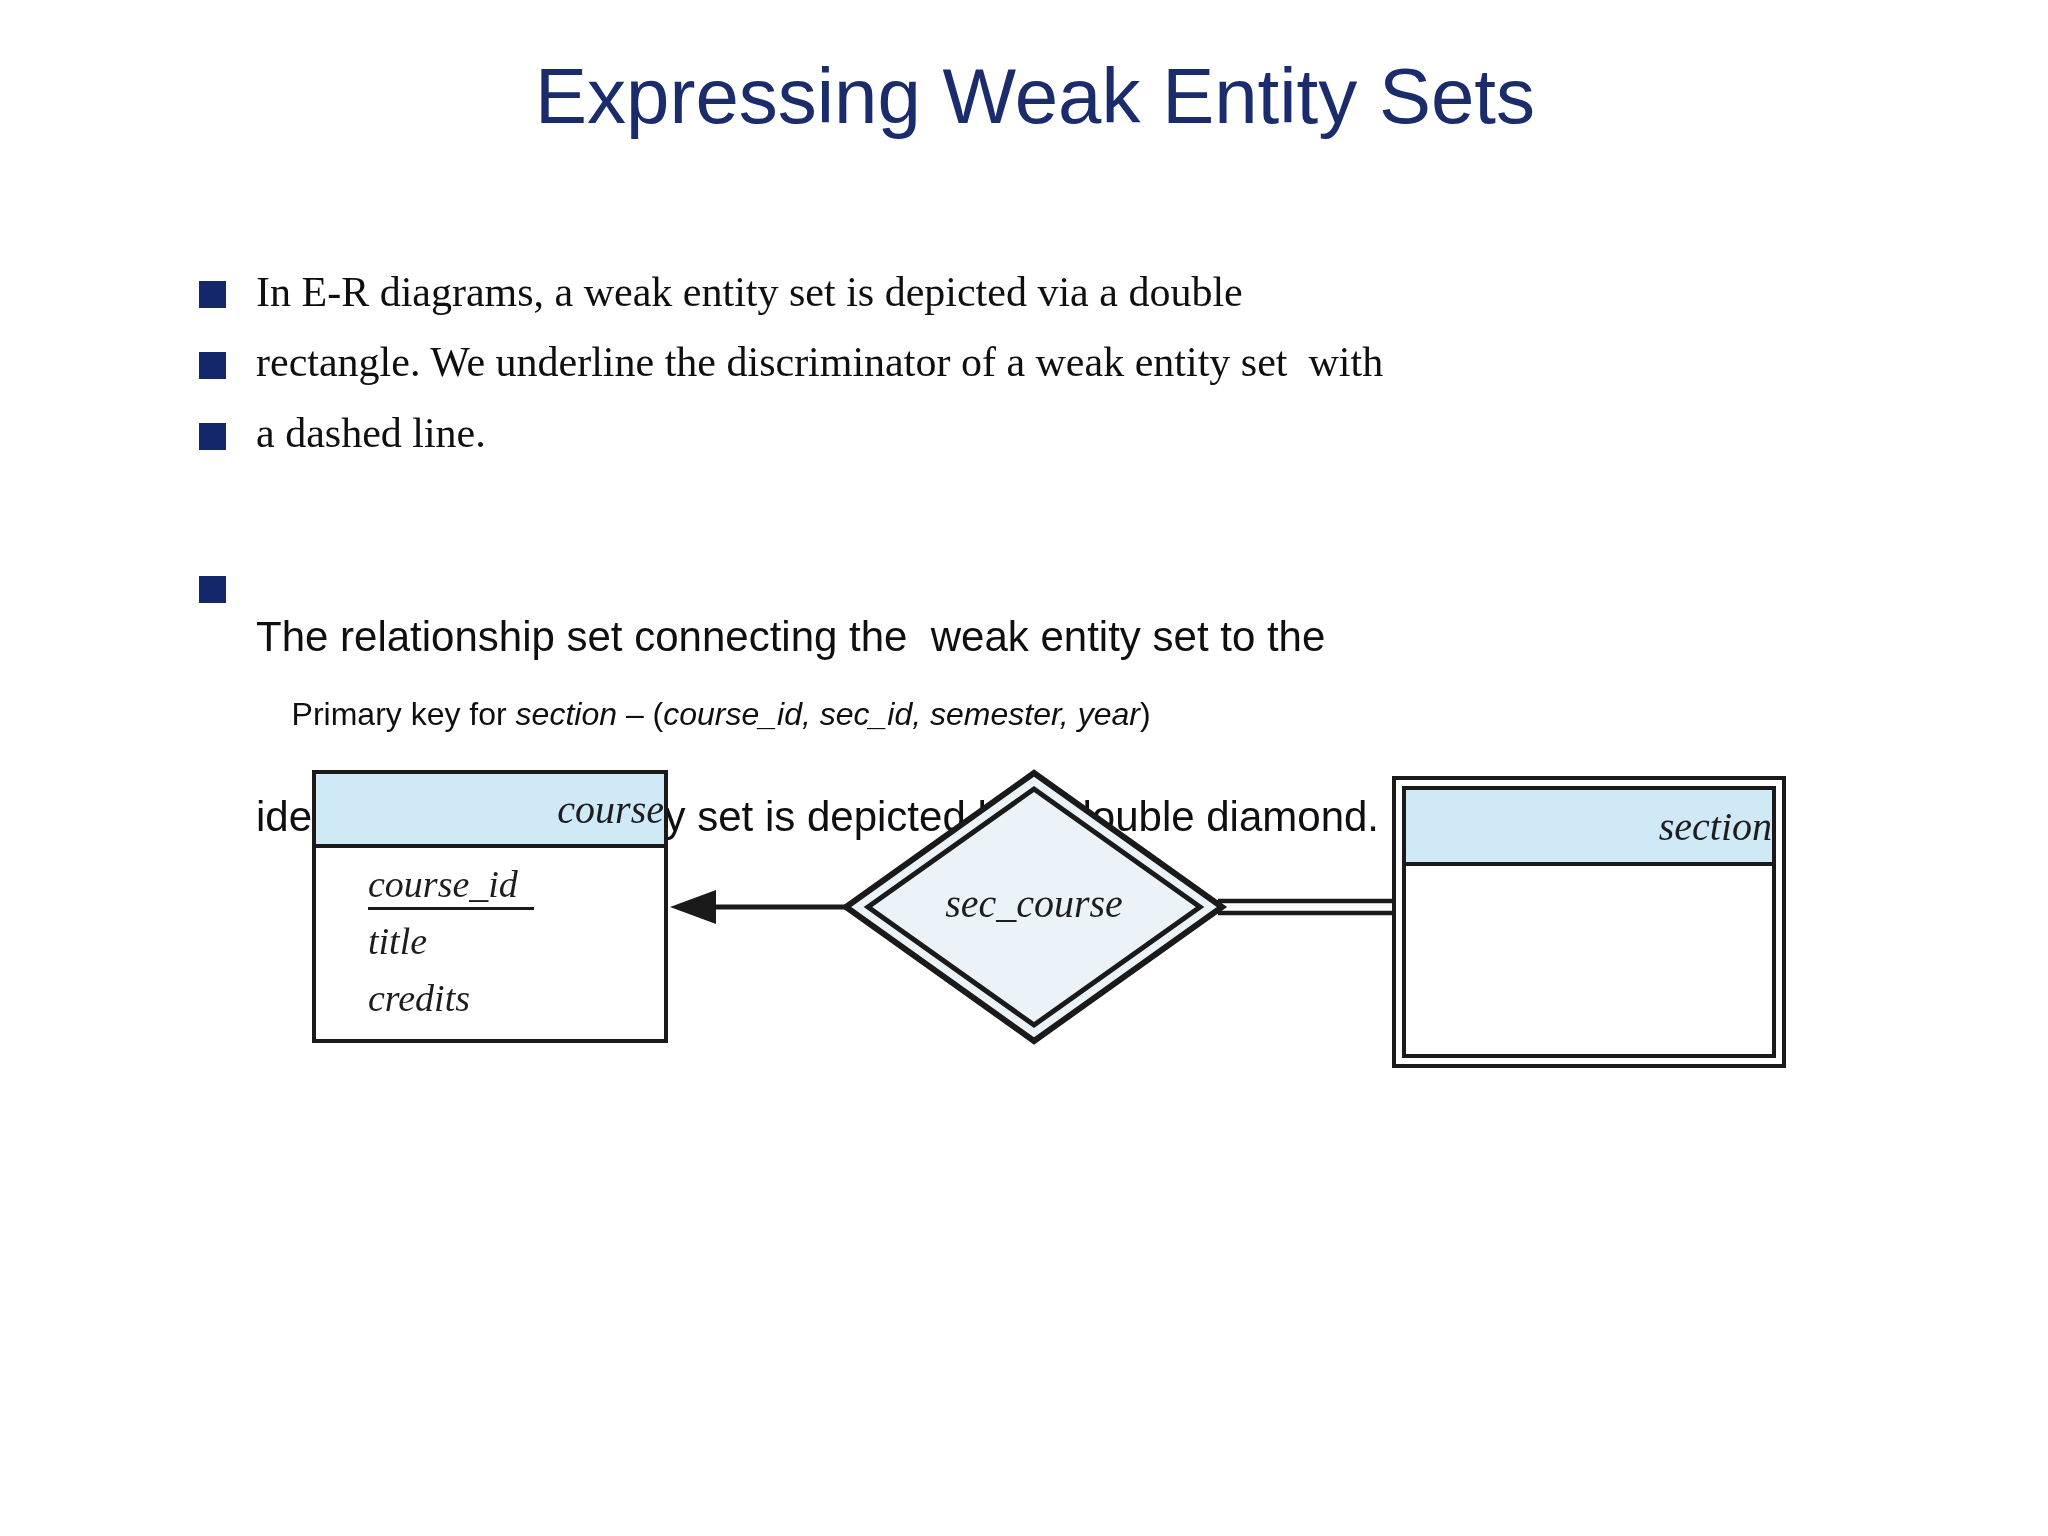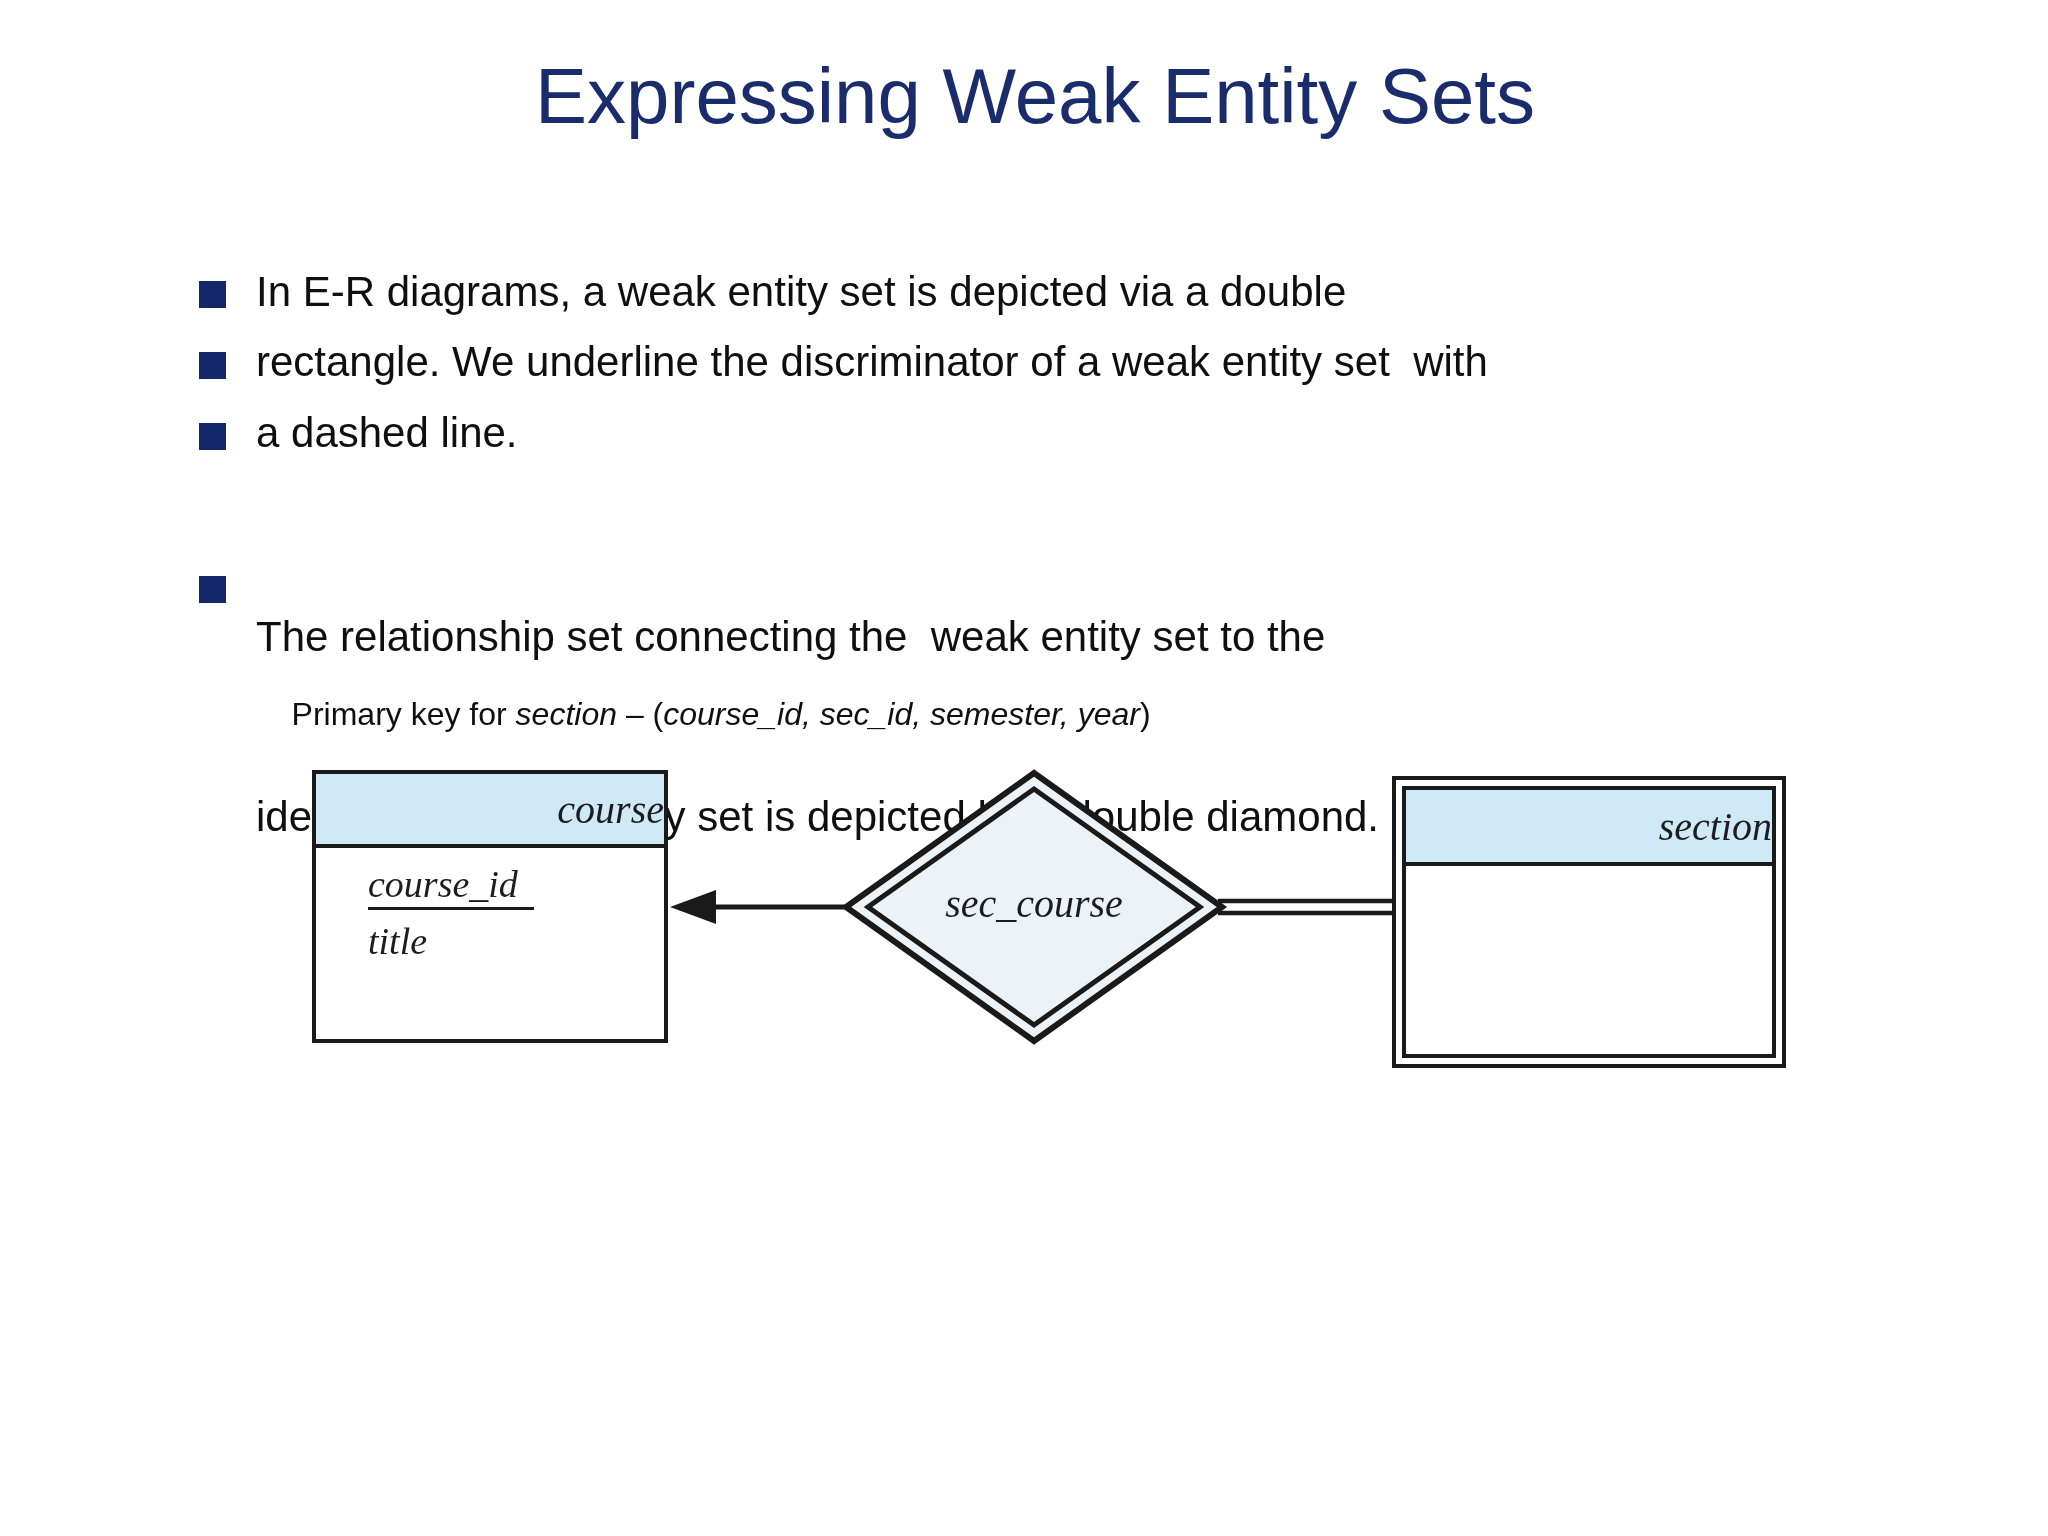--- a/index.html
+++ b/index.html
@@ -17,20 +17,21 @@
     color:#1a2c6b;
   }
   .sq{
     position:absolute;left:199px;width:27px;height:27px;
     background:#13276a;
   }
   .btext{
     position:absolute;left:256px;
     font-size:42px;line-height:52px;color:#0f0f12;
     white-space:pre-wrap;
+    font-family:Liberation Serif, serif;
   }
   .para{
     position:absolute;left:256px;
     font-size:42px;line-height:60px;color:#0f0f12;
     white-space:pre-wrap;
   }
   .pk{
     position:absolute;left:256px;top:636px;
     font-size:32px;line-height:52px;color:#0f0f12;
     white-space:pre-wrap;
@@ -117,20 +118,23 @@
     <div class="entity-header">
       <span>course</span>
     </div>
     <div class="attrs">
       <div class="attr-row u">
           <span>course_id</span>
         </div>
       <div class="attr-row">
           <span>title</span>
         </div>
+      <div class="attr-row">
+          <span>credits</span>
+        </div>
     </div>
   </div>
 
   <div class="section-outer"></div>
   <div class="entity section-inner">
     <div class="entity-header">
       <span>section</span>
     </div>
   </div>
 

